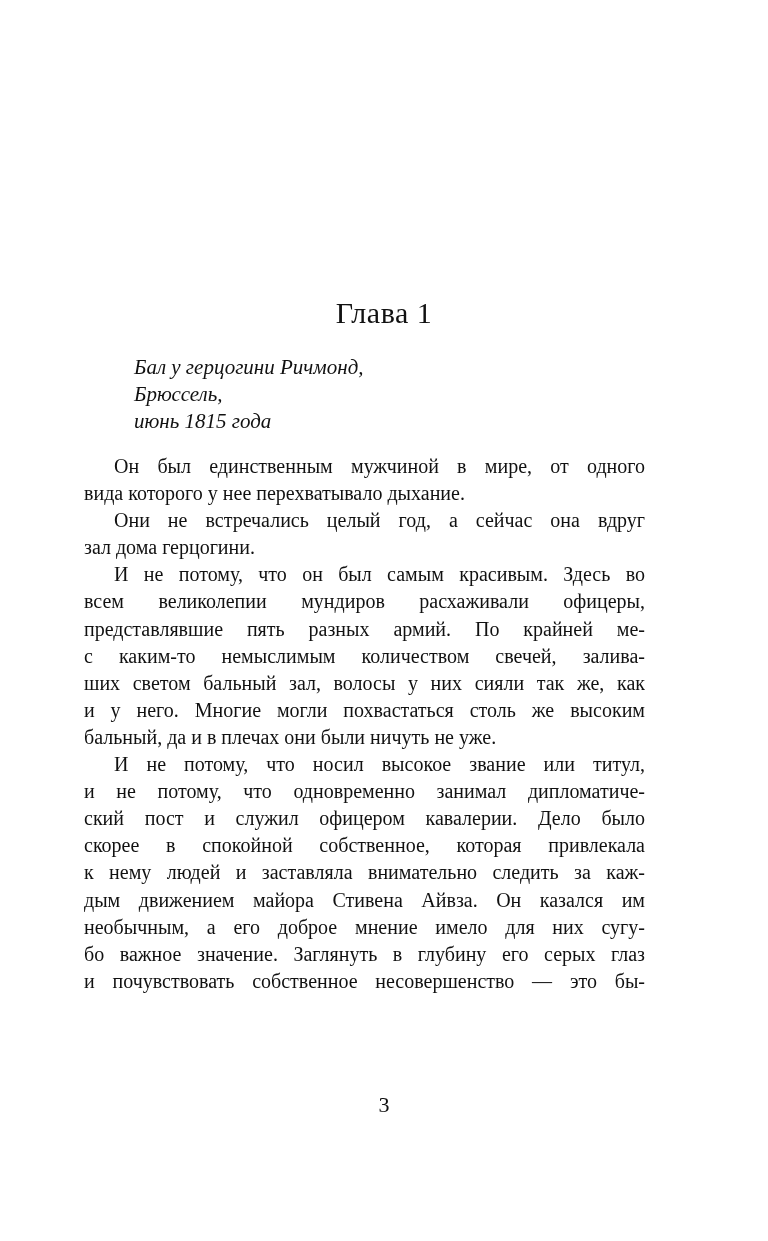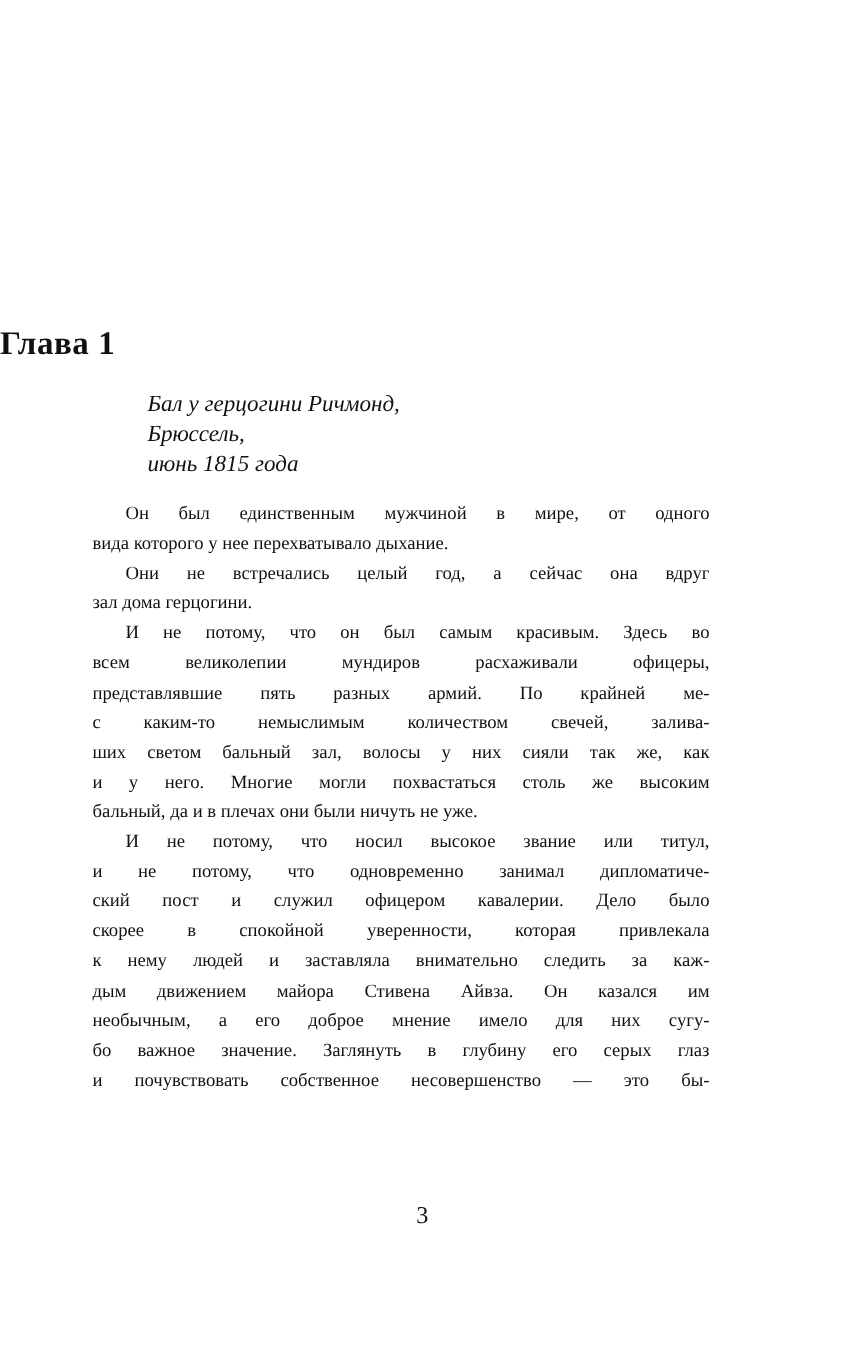--- a/index.html
+++ b/index.html
@@ -18,40 +18,41 @@
     .page {
       position: absolute;
       left: 0; top: 0;
       width: 768px; height: 1241px;
     }
     .chapter-title {
       position: absolute;
       top: 296px;
       left: 0;
       width: 768px;
-      font-weight: bold;
+      text-align: center;
+      font-weight: normal;
       font-size: 30px;
       letter-spacing: 0.5px;
       margin: 0;
     }
     .epigraph {
       position: absolute;
       left: 114px;
       top: 354px;
       font-style: italic;
       font-size: 21px;
       line-height: 27px;
     }
     .epigraph .ep-line { display: block; white-space: nowrap; margin-left: 20px; }
     .body-text {
       position: absolute;
       left: 84px;
       top: 453px;
       width: 561px;
-      font-size: 17px;
+      font-size: 20px;
       line-height: 27.1px;
     }
     .line {
       display: block;
       white-space: nowrap;
       text-align: justify;
       text-align-last: justify;
       height: 27.1px;
     }
     .line.indent { padding-left: 30px; }
@@ -97,21 +98,21 @@
       <span class="line">с каким-то немыслимым количеством свечей, залива-</span>
       <span class="line">ших светом бальный зал, волосы у них сияли так же, как</span>
       <span class="line">и у него. Многие могли похвастаться столь же высоким</span>
       <span class="line last">бальный, да и в плечах они были ничуть не уже.</span>
     </div>
 
     <div>
       <span class="line indent">И не потому, что носил высокое звание или титул,</span>
       <span class="line">и не потому, что одновременно занимал дипломатиче-</span>
       <span class="line">ский пост и служил офицером кавалерии. Дело было</span>
-      <span class="line">скорее в спокойной уверенности, которая привлекала</span>
+      <span class="line">скорее в спокойной собственное, которая привлекала</span>
       <span class="line">к нему людей и заставляла внимательно следить за каж-</span>
       <span class="line">дым движением майора Стивена Айвза. Он казался им</span>
       <span class="line">необычным, а его доброе мнение имело для них сугу-</span>
       <span class="line">бо важное значение. Заглянуть в глубину его серых глаз</span>
       <span class="line">и почувствовать собственное несовершенство — это бы-</span>
     </div>
   </div>
 
   <div class="page-number">3</div>
 

